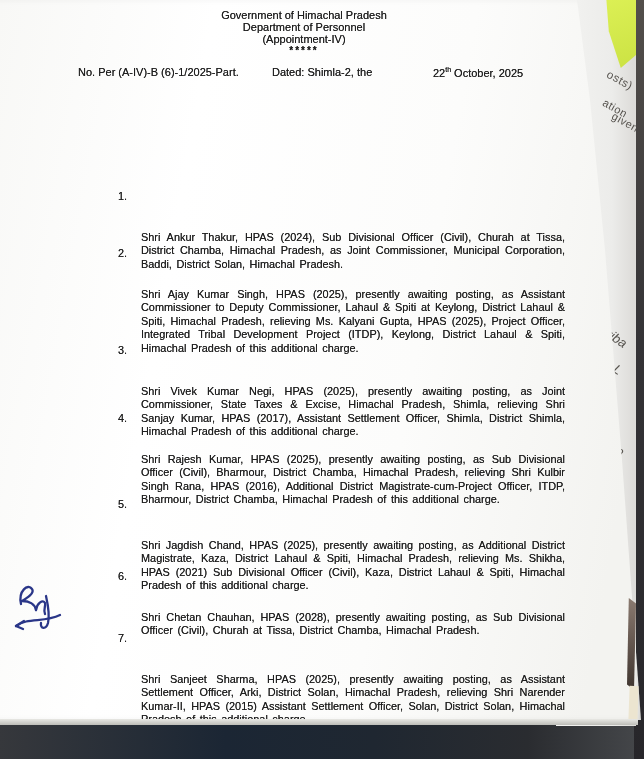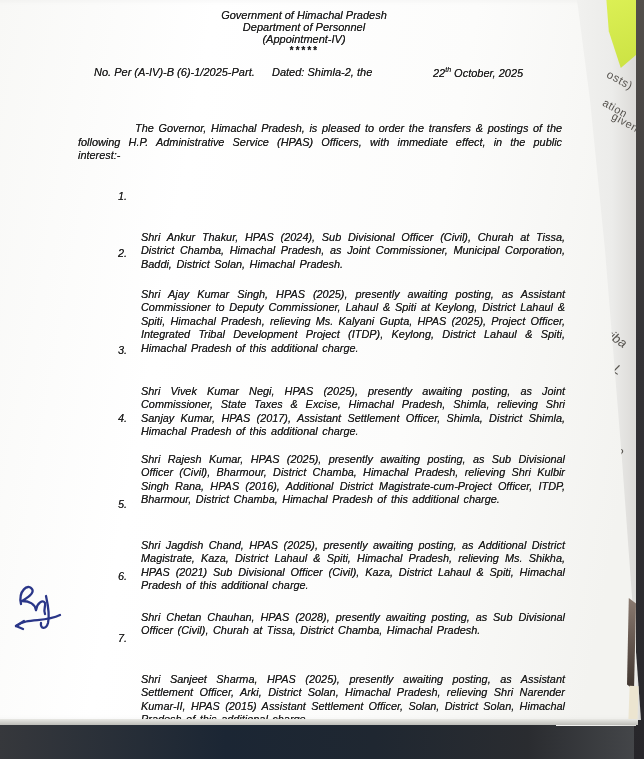--- a/index.html
+++ b/index.html
@@ -32,30 +32,30 @@
     background:linear-gradient(180deg,#8a7a70,#5c4f48 60%,#3e352f);
     clip-path:polygon(20% 0,100% 6%,78% 100%,0 94%);}
   .cream-corner{position:absolute;left:629px;top:686px;width:9px;height:34px;z-index:4;
     background:#ece5d0;transform:rotate(2deg);}
 
   
   .page{position:absolute;left:0;top:0;width:644px;height:720px;z-index:3;
     background:linear-gradient(100deg,#f8f8f6,#ffffff 28%,#fcfcfb 62%,#f3f3f0 92%);
     clip-path:polygon(0 0,577px 0,590px 100px,605px 250px,622px 460px,641px 720px,0 720px);
     box-shadow:inset -9px 0 12px -8px rgba(40,40,40,.4);
-    text-shadow:0 0 .35px rgba(25,25,25,.85);font-style:italic;}
+    text-shadow:0 0 .35px rgba(25,25,25,.85);}
   .paper-edge{position:absolute;left:0;top:719px;width:638px;height:6px;z-index:5;
     background:linear-gradient(180deg,#e8e8e4,#bdbdb8);}
 
   .doc-header{position:absolute;left:78px;top:9px;width:452px;text-align:center;
     font-size:11px;line-height:12px;}
   .doc-header .stars{font-size:10px;letter-spacing:2px;line-height:11px;font-weight:bold;}
 
   .ref-row{position:absolute;left:78px;top:66px;width:484px;height:15px;font-size:11px;}
-  .ref-no{position:absolute;left:16px;top:0;white-space:nowrap;}
+  .ref-no{position:absolute;left:0;top:0;white-space:nowrap;}
   .dated{position:absolute;left:194px;top:0;white-space:nowrap;}
   .date{position:absolute;left:355px;top:0;white-space:nowrap;}
   .date sup{font-size:7px;vertical-align:super;}
   .date .dr{margin-left:3px;text-align:center;}
 
   .title-row{position:absolute;left:78px;top:93px;width:452px;text-align:center;}
   .title-row span{display:inline-block;font-weight:bold;font-size:12.5px;letter-spacing:.8px;
     border-bottom:1.6px solid #1c1c1c;padding-bottom:1px;}
 
   .intro{position:absolute;left:78px;top:122px;width:484px;font-size:10.9px;
@@ -104,21 +104,20 @@
       <div class="stars">*****</div>
     </div>
 
     <div class="ref-row">
       <span class="ref-no">No. Per (A-IV)-B (6)-1/2025-Part.</span>
       <span class="dated">Dated: Shimla-2, the</span>
       <span class="date"><span>22</span><sup>th</sup><span class="dr">October, 2025</span></span>
     </div>
 
 
-    <div class="intro">The Governor, Himachal Pradesh, is pleased to order the transfers &amp; postings of the following H.P. Administrative Service (HPAS) Officers, with immediate effect, in the public interest:-</div>
 
     <div class="t-item i1">
       <span class="num">1.</span>
       <span class="txt">Shri Ankur Thakur, HPAS (2024), Sub Divisional Officer (Civil), Churah at Tissa, District Chamba, Himachal Pradesh, as Joint Commissioner, Municipal Corporation, Baddi, District Solan, Himachal Pradesh.</span>
     </div>
     <div class="t-item i2">
       <span class="num">2.</span>
       <span class="txt">Shri Ajay Kumar Singh, HPAS (2025), presently awaiting posting, as Assistant Commissioner to Deputy Commissioner, Lahaul &amp; Spiti at Keylong, District Lahaul &amp; Spiti, Himachal Pradesh, relieving Ms. Kalyani Gupta, HPAS (2025), Project Officer, Integrated Tribal Development Project (ITDP), Keylong, District Lahaul &amp; Spiti, Himachal Pradesh of this additional charge.</span>
     </div>
     <div class="t-item i3">

